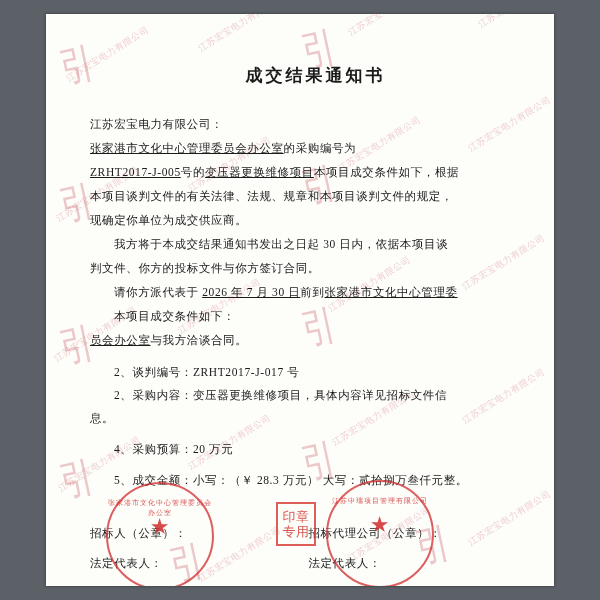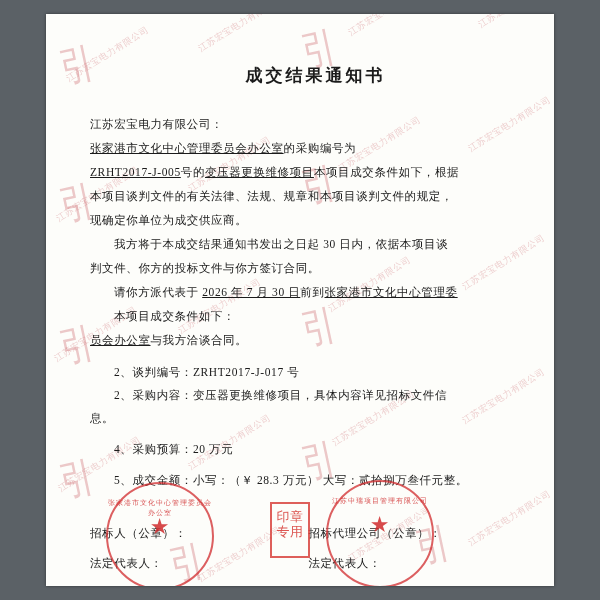--- a/index.html
+++ b/index.html
@@ -257,21 +257,21 @@
           <div class="seal-star">★</div>
 
         </div>
 
         <div class="seal" style="left:236px; top:-38px; width:104px; height:104px;">
           <div class="seal-text">江苏中瑞项目管理有限公司</div>
           <div class="seal-star">★</div>
 
         </div>
 
-        <div class="seal-sq" style="left:180px; top:-16px; width:40px; height:56px;">
+        <div class="seal-sq" style="left:186px; top:-16px; width:40px; height:44px;">
           <div>印章</div>
           <div>专用</div>
         </div>
 
       </div>
     </div>
   </div>
 </div>
 
 </body></html>

